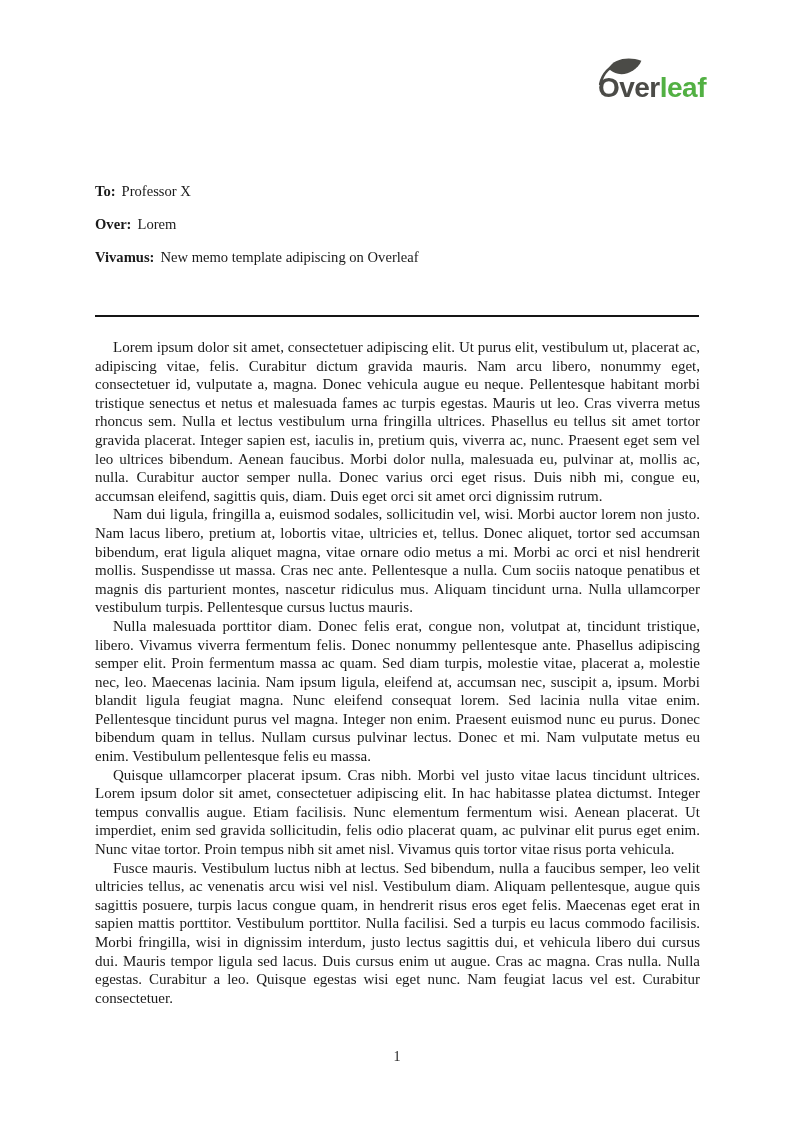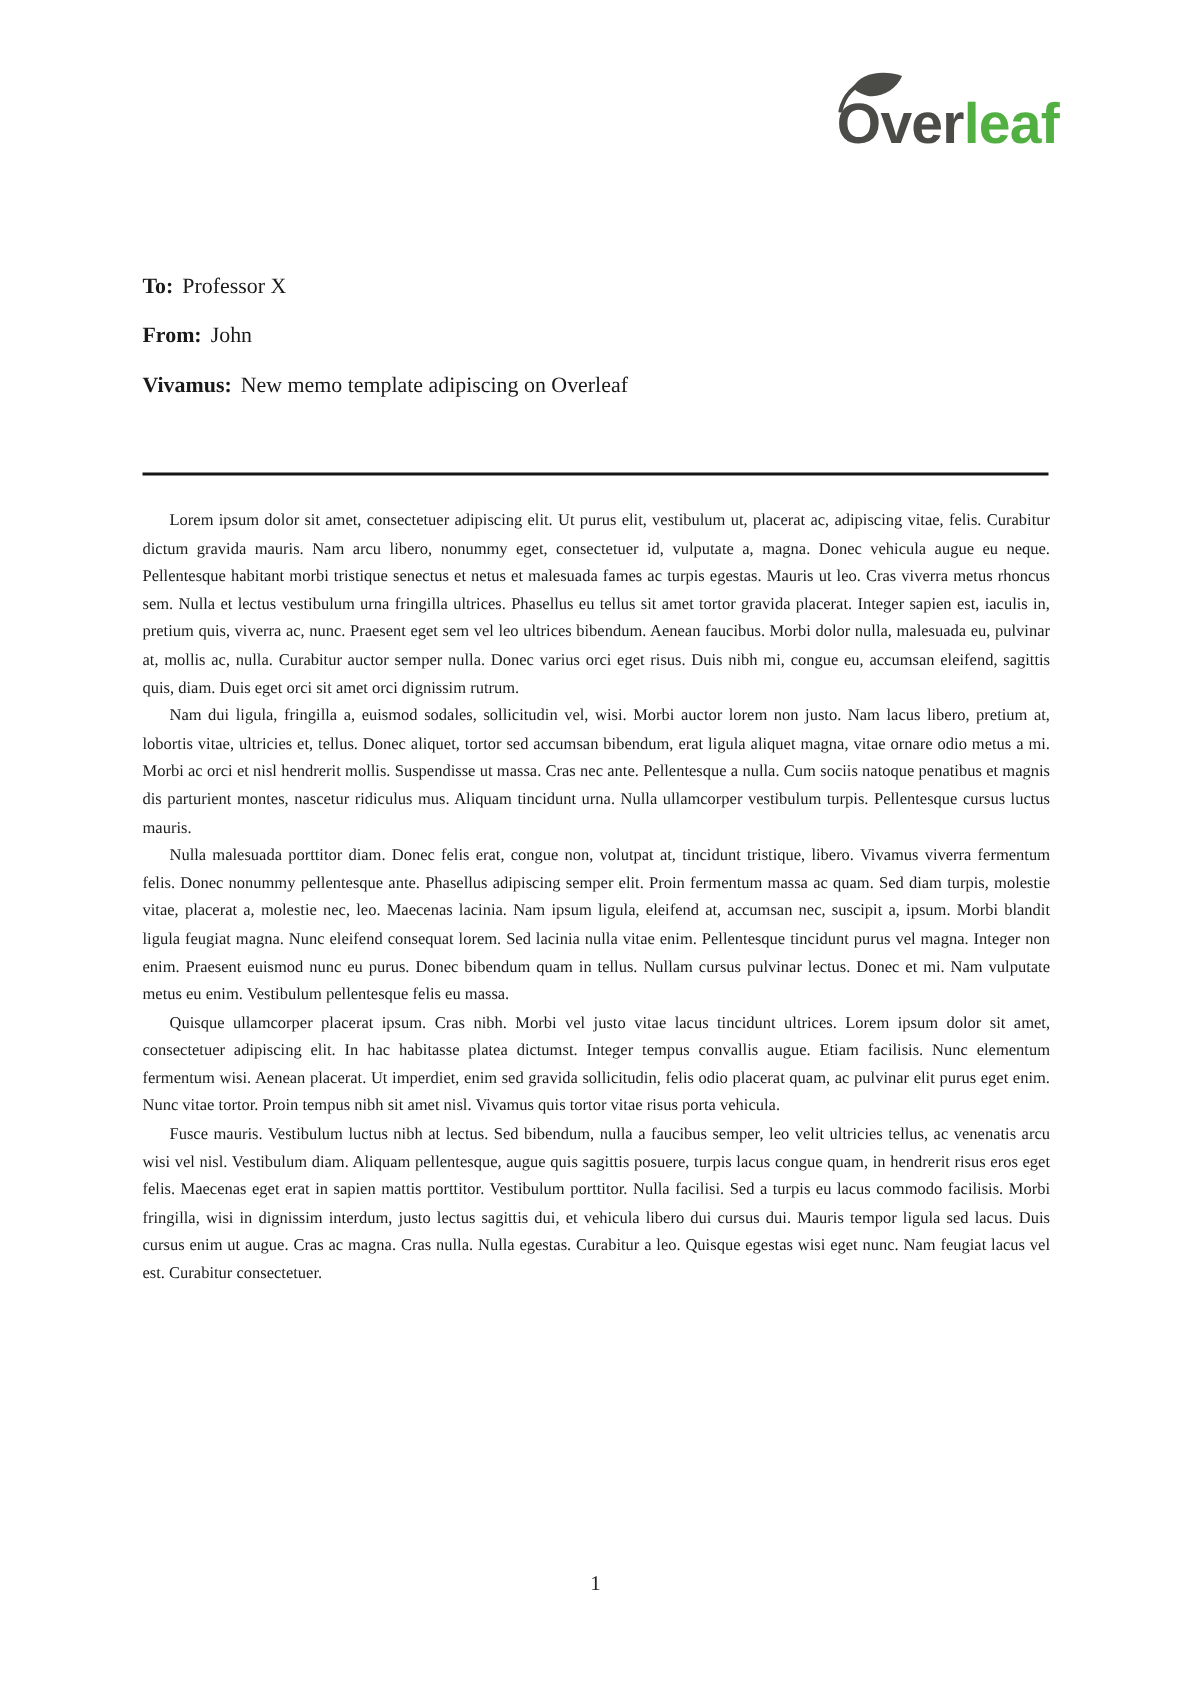--- a/index.html
+++ b/index.html
@@ -4,44 +4,44 @@
 <style>
   html,body{margin:0;padding:0;}
   body{
     width:794px;height:1123px;position:relative;background:#ffffff;
     font-family:"Liberation Serif", serif;color:#1a1a1a;overflow:hidden;
   }
   .page{position:absolute;inset:0;}
 
   
   .logo{
-    position:absolute;top:64px;right:88px;
+    position:absolute;top:74px;right:88px;
     font-family:"Liberation Sans", sans-serif;
-    font-weight:bold;font-size:38px;letter-spacing:-0.5px;
+    font-weight:bold;font-size:28px;letter-spacing:-0.5px;
     line-height:1;white-space:nowrap;
   }
   .logo .over{color:#4b4b47;position:relative;}
   .logo .leafword{color:#52b043;}
   .leaf-svg{position:absolute;left:-3px;top:-15px;width:48px;height:28px;}
 
   
   .fields{position:absolute;left:95px;top:182px;right:90px;font-size:14.6px;line-height:19px;font-family:Liberation Serif, serif;}
   .field{margin:0 0 14.2px 0;}
   .field b{font-weight:bold;margin-right:6px;}
 
   
   .rule{
     position:absolute;left:95px;top:315px;width:604px;height:0;
     border:none;border-top:2.5px solid #151515;margin:0;
   }
 
   
   .bodytext{
     position:absolute;left:95px;top:338px;width:605px;
-    font-size:11px;line-height:18.6px;text-align:justify;
+    font-size:15px;line-height:18.6px;text-align:justify;
   }
   .bodytext p{margin:0;text-indent:18px;}
 
   
   .pagenum{
     position:absolute;top:1049px;left:0;width:794px;
     text-align:center;font-size:14px;color:#222;
   }
 </style>
 </head>
@@ -55,21 +55,21 @@
         <path d="M5 29 C7 19 14 9 29 6" fill="none" stroke="#4b4b47" stroke-width="3" stroke-linecap="round"></path>
         <path d="M14 12 C19 2 35 -1 49 4 C45 14 33 20 24 18 C20 17 16 15 14 12 Z" fill="#4b4b47"></path>
       </svg><span>Over</span></span><span class="leafword">leaf</span>
   </div>
 
   <div class="fields">
     <p class="field">
       <b>To:</b><span>Professor X</span>
     </p>
     <p class="field">
-      <b>From:</b><span>John</span>
+      <b>Over:</b><span>Lorem</span>
     </p>
     <p class="field">
       <b>Vivamus:</b><span>New memo template adipiscing on Overleaf</span>
     </p>
   </div>
 
   <hr class="rule">
 
   <div class="bodytext">
     <p>Lorem ipsum dolor sit amet, consectetuer adipiscing elit. Ut purus elit, vestibulum ut, placerat ac, adipiscing vitae, felis. Curabitur dictum gravida mauris. Nam arcu libero, nonummy eget, consectetuer id, vulputate a, magna. Donec vehicula augue eu neque. Pellentesque habitant morbi tristique senectus et netus et malesuada fames ac turpis egestas. Mauris ut leo. Cras viverra metus rhoncus sem. Nulla et lectus vestibulum urna fringilla ultrices. Phasellus eu tellus sit amet tortor gravida placerat. Integer sapien est, iaculis in, pretium quis, viverra ac, nunc. Praesent eget sem vel leo ultrices bibendum. Aenean faucibus. Morbi dolor nulla, malesuada eu, pulvinar at, mollis ac, nulla. Curabitur auctor semper nulla. Donec varius orci eget risus. Duis nibh mi, congue eu, accumsan eleifend, sagittis quis, diam. Duis eget orci sit amet orci dignissim rutrum.</p>

